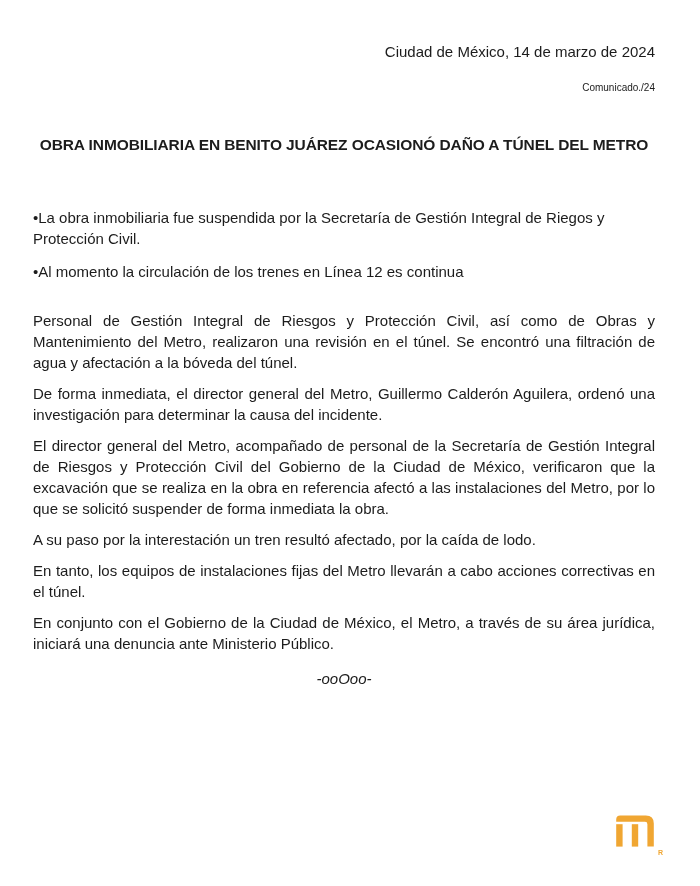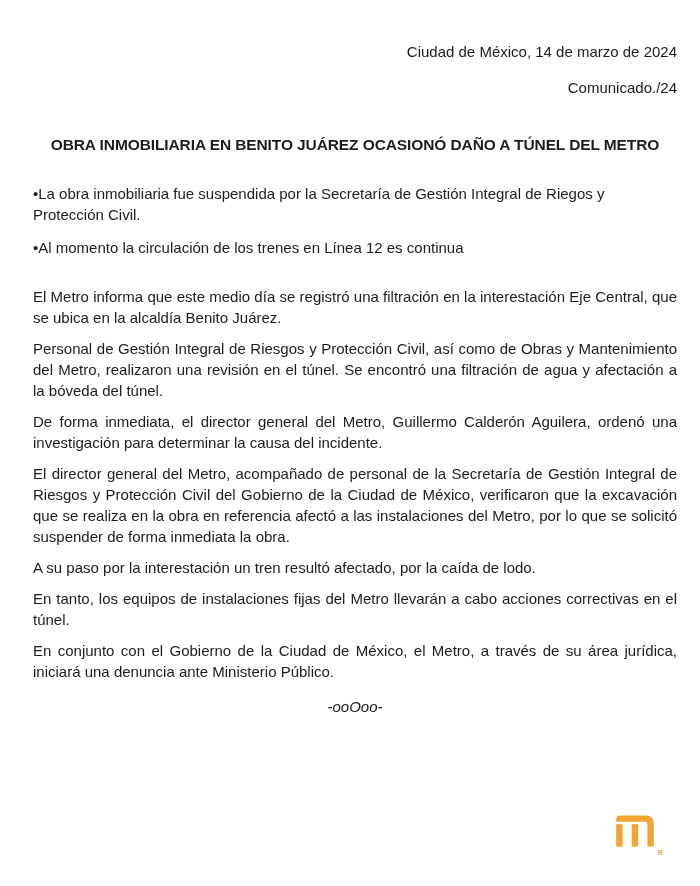--- a/index.html
+++ b/index.html
@@ -8,42 +8,42 @@
     background: #ffffff;
   }
   .page {
     position: relative;
     width: 700px;
     height: 886px;
     background: #ffffff;
     font-family: "Liberation Sans", "DejaVu Sans", sans-serif;
     color: #1c1c1c;
     box-sizing: border-box;
-    padding: 42px 23px 0 33px;
+    padding: 42px 45px 0 33px;
     overflow: hidden;
   }
   .dateline {
     text-align: right;
     font-size: 15px;
     line-height: 20px;
     margin: 0 0 14px 0;
   }
   .comunicado {
     text-align: right;
-    font-size: 15px;
+    font-size: 10px;
     line-height: 20px;
     margin: 16px 0 37px 0;
   }
   .title {
     text-align: center;
     font-size: 15.5px;
     font-weight: bold;
     letter-spacing: -0.1px;
     line-height: 20px;
-    margin: 0 0 28px 0;
+    margin: 0 0 52px 0;
   }
   .bullet {
     font-size: 15px;
     line-height: 21px;
     text-align: left;
     margin: 0 0 12px 0;
   }
   .bullet:last-of-type { margin-bottom: 0; }
   .bullets { margin-bottom: 28px; }
   .body-text p {
@@ -90,21 +90,20 @@
   <div class="comunicado">Comunicado./24</div>
 
   <h1 class="title">OBRA INMOBILIARIA EN BENITO JUÁREZ OCASIONÓ DAÑO A TÚNEL DEL METRO</h1>
 
   <div class="bullets">
     <p class="bullet">•La obra inmobiliaria fue suspendida por la Secretaría de Gestión Integral de Riegos y Protección Civil.</p>
     <p class="bullet">•Al momento la circulación de los trenes en Línea 12 es continua</p>
   </div>
 
   <div class="body-text">
-    <p>El Metro informa que este medio día se registró una filtración en la interestación Eje Central, que se ubica en la alcaldía Benito Juárez.</p>
     <p>Personal de Gestión Integral de Riesgos y Protección Civil, así como de Obras y Mantenimiento del Metro, realizaron una revisión en el túnel. Se encontró una filtración de agua y afectación a la bóveda del túnel.</p>
     <p>De forma inmediata, el director general del Metro, Guillermo Calderón Aguilera, ordenó una investigación para determinar la causa del incidente.</p>
     <p>El director general del Metro, acompañado de personal de la Secretaría de Gestión Integral de Riesgos y Protección Civil del Gobierno de la Ciudad de México, verificaron que la excavación que se realiza en la obra en referencia afectó a las instalaciones del Metro, por lo que se solicitó suspender de forma inmediata la obra.</p>
     <p>A su paso por la interestación un tren resultó afectado, por la caída de lodo.</p>
     <p>En tanto, los equipos de instalaciones fijas del Metro llevarán a cabo acciones correctivas en el túnel.</p>
     <p>En conjunto con el Gobierno de la Ciudad de México, el Metro, a través de su área jurídica, iniciará una denuncia ante Ministerio Público.</p>
   </div>
 
   <div class="closing">-ooOoo-</div>
 

